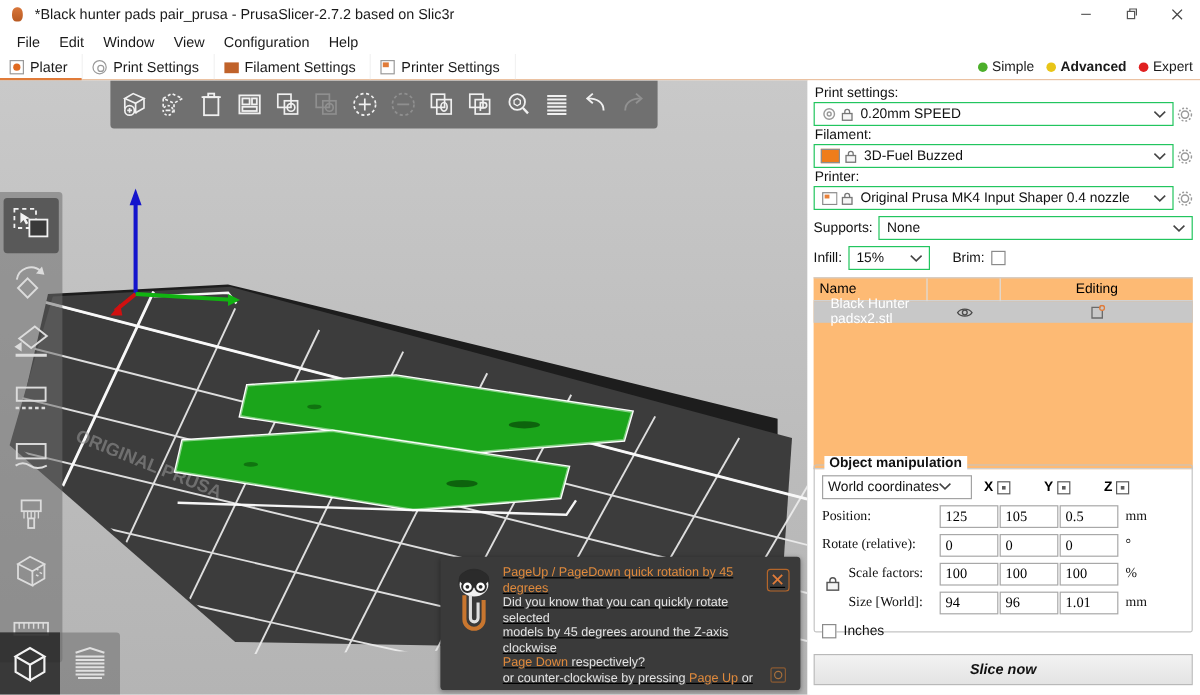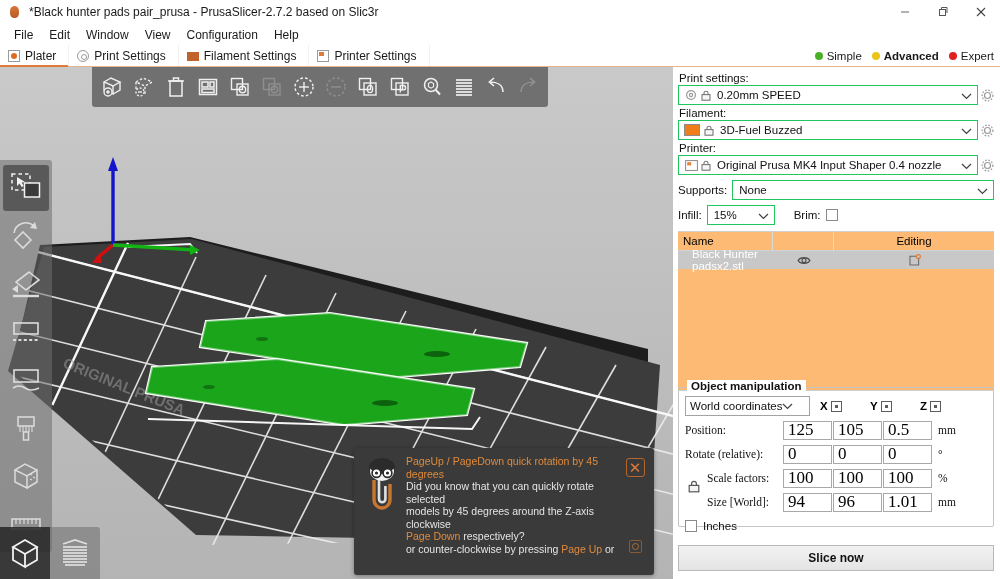--- a/index.html
+++ b/index.html
@@ -106,23 +106,24 @@
   
   .viewtoggle {
     position: absolute; left: 0; bottom: 0px; height: 52px; display: flex; z-index: 6;
     background: rgba(110,110,110,0.55); border-radius: 0 3px 0 0;
   }
   .vt-btn { width: 50px; height: 52px; display:flex; align-items:center; justify-content:center; }
   .vt-btn.sel { background: rgba(25,25,25,0.72); }
 
   
   .hint {
-    position: absolute; right: 19px; bottom: 4px; width: 300px; min-height: 72px;
-    background: #3a3a3a; border-radius: 3px; display: flex; padding: 6px 4px 20px 6px; z-index: 7;
+    position: absolute; right: 6px; bottom: 4px; width: 300px; min-height: 72px;
+    background: #3a3a3a; border-radius: 3px; display: flex; padding: 6px 4px 4px 6px; z-index: 7;
     box-shadow: 0 1px 4px rgba(0,0,0,0.35);
+    text-decoration: underline;
   }
   .hint-avatar { width: 44px; flex: 0 0 44px; display:flex; align-items:flex-start; justify-content:center; padding-top:2px;}
   .hint-body { flex: 1; padding: 1px 2px 0 2px; line-height: 12.5px; }
   .hint-title { color: #e08a3c; font-size: 10.5px; }
   .hint-text { color: #e4e4e4; font-size: 10.5px; }
   .hint-text .kbd { color: #e08a3c; }
   .hint-actions { width: 30px; flex:0 0 30px; display:flex; flex-direction:column; align-items:center; justify-content:space-between; padding:4px 0 2px 0;}
   .hint-close {
     width:19px;height:19px;border:1.6px solid #b5662a;border-radius:3px;
     display:flex;align-items:center;justify-content:center;color:#e07b39;font-size:15px;line-height:1;
@@ -182,31 +183,31 @@
   .axis-head { display: flex; flex: 1; justify-content: flex-start; margin-left: 8px; }
   .axis-cell { width: 49px; margin-right: 1px; display: flex; align-items: center; gap: 3px; font-size: 11.5px; font-weight: bold; }
   .axis-cell:nth-child(1){ margin-left: 2px; }
   .axis-btn { width: 11px; height: 11px; border: 1px solid #5c5c5c; display:flex;align-items:center;justify-content:center; }
   .axis-btn::after { content:""; width:3px;height:3px;background:#5c5c5c; }
   .om-row { display: flex; align-items: center; height: 20px; margin-top: 4px; font-family: Liberation Serif, serif; }
   .om-label { width: 98px; font-size: 11.5px; color: #111; }
   .om-label.indent { padding-left: 22px; width: 98px; }
   .om-field {
     width: 49px; height: 19px; border: 1px solid #a8a8a8; background: #fff;
-    font-size: 17px; padding-left: 4px; display: flex; align-items: center; margin-right: 1px;
+    font-size: 12px; padding-left: 4px; display: flex; align-items: center; margin-right: 1px;
   }
   .om-unit { font-size: 11.5px; margin-left: 5px; color: #111; }
   .om-lock { position: absolute; left: 9px; top: 92px; }
   .inches-row { display: flex; align-items: center; gap: 5px; margin-top: 6px; }
 
   .slice-btn {
     position: absolute; left: 5px; right: 6px; bottom: 8px; height: 26px;
     background: linear-gradient(180deg,#f2f2f2,#e4e4e4); border: 1px solid #b9b9b9;
     display: flex; align-items: center; justify-content: center;
-    font-size: 12px; font-weight: bold; color: #111;
+    font-size: 12px; font-weight: bold; color: #111; font-style: italic;
   }
   .divider-v { position: absolute; left: 673px; top: 67px; width: 2px; height: 512px; background: #e9e9e9; }
 </style>
 </head>
 <body>
 
 <div class="app">
 
   <div class="titlebar">
     <div class="title-icon"></div>

